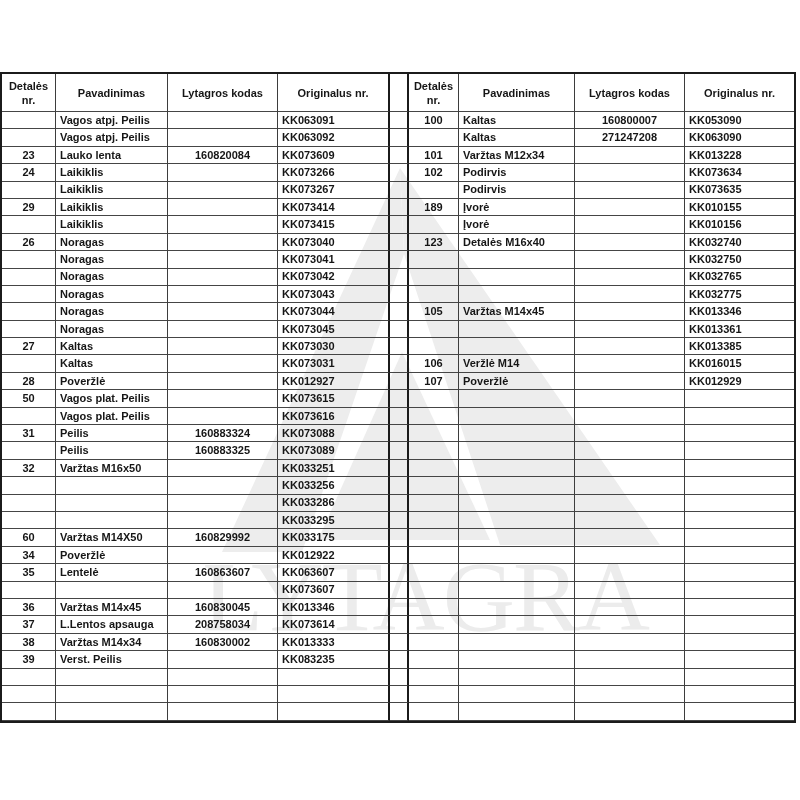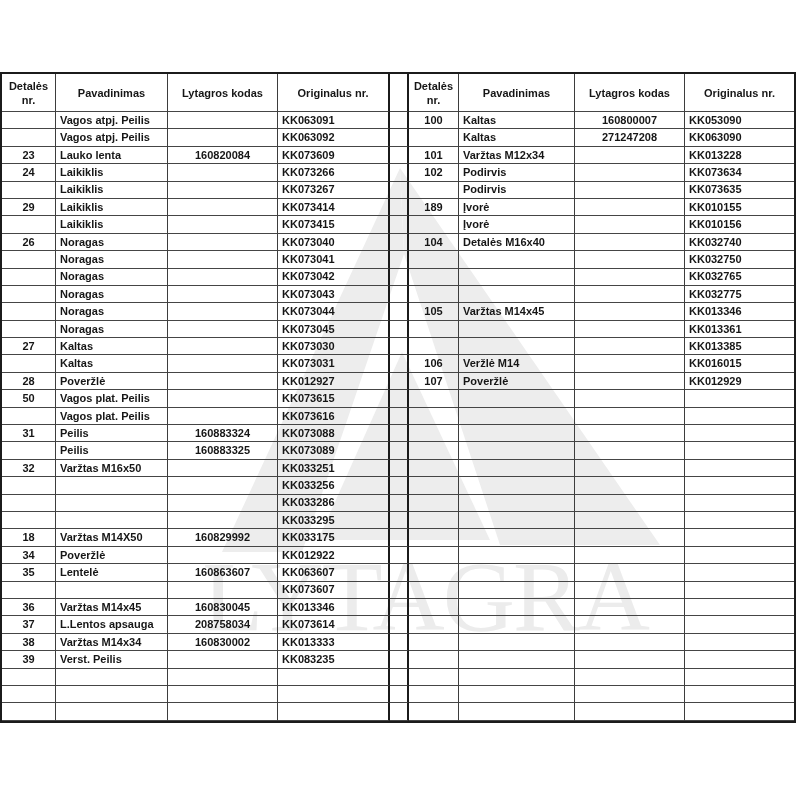--- a/index.html
+++ b/index.html
@@ -121,21 +121,21 @@
       <div class="cell c5 sp"></div>
       <div class="cell c6 center"></div>
       <div class="cell c7 left">Įvorė</div>
       <div class="cell c8 center"></div>
       <div class="cell c9 left">KK010156</div>
       <div class="cell c1 center">26</div>
       <div class="cell c2 left">Noragas</div>
       <div class="cell c3 center"></div>
       <div class="cell c4 left">KK073040</div>
       <div class="cell c5 sp"></div>
-      <div class="cell c6 center">104</div>
+      <div class="cell c6 center">123</div>
       <div class="cell c7 left">Detalės M16x40</div>
       <div class="cell c8 center"></div>
       <div class="cell c9 left">KK032740</div>
       <div class="cell c1 center"></div>
       <div class="cell c2 left">Noragas</div>
       <div class="cell c3 center"></div>
       <div class="cell c4 left">KK073041</div>
       <div class="cell c5 sp"></div>
       <div class="cell c6 center"></div>
       <div class="cell c7 left"></div>
@@ -269,21 +269,21 @@
       <div class="cell c9 left"></div>
       <div class="cell c1 center"></div>
       <div class="cell c2 left"></div>
       <div class="cell c3 center"></div>
       <div class="cell c4 left">KK033295</div>
       <div class="cell c5 sp"></div>
       <div class="cell c6 center"></div>
       <div class="cell c7 left"></div>
       <div class="cell c8 center"></div>
       <div class="cell c9 left"></div>
-      <div class="cell c1 center">18</div>
+      <div class="cell c1 center">60</div>
       <div class="cell c2 left">Varžtas M14X50</div>
       <div class="cell c3 center">160829992</div>
       <div class="cell c4 left">KK033175</div>
       <div class="cell c5 sp"></div>
       <div class="cell c6 center"></div>
       <div class="cell c7 left"></div>
       <div class="cell c8 center"></div>
       <div class="cell c9 left"></div>
       <div class="cell c1 center">34</div>
       <div class="cell c2 left">Poveržlė</div>

